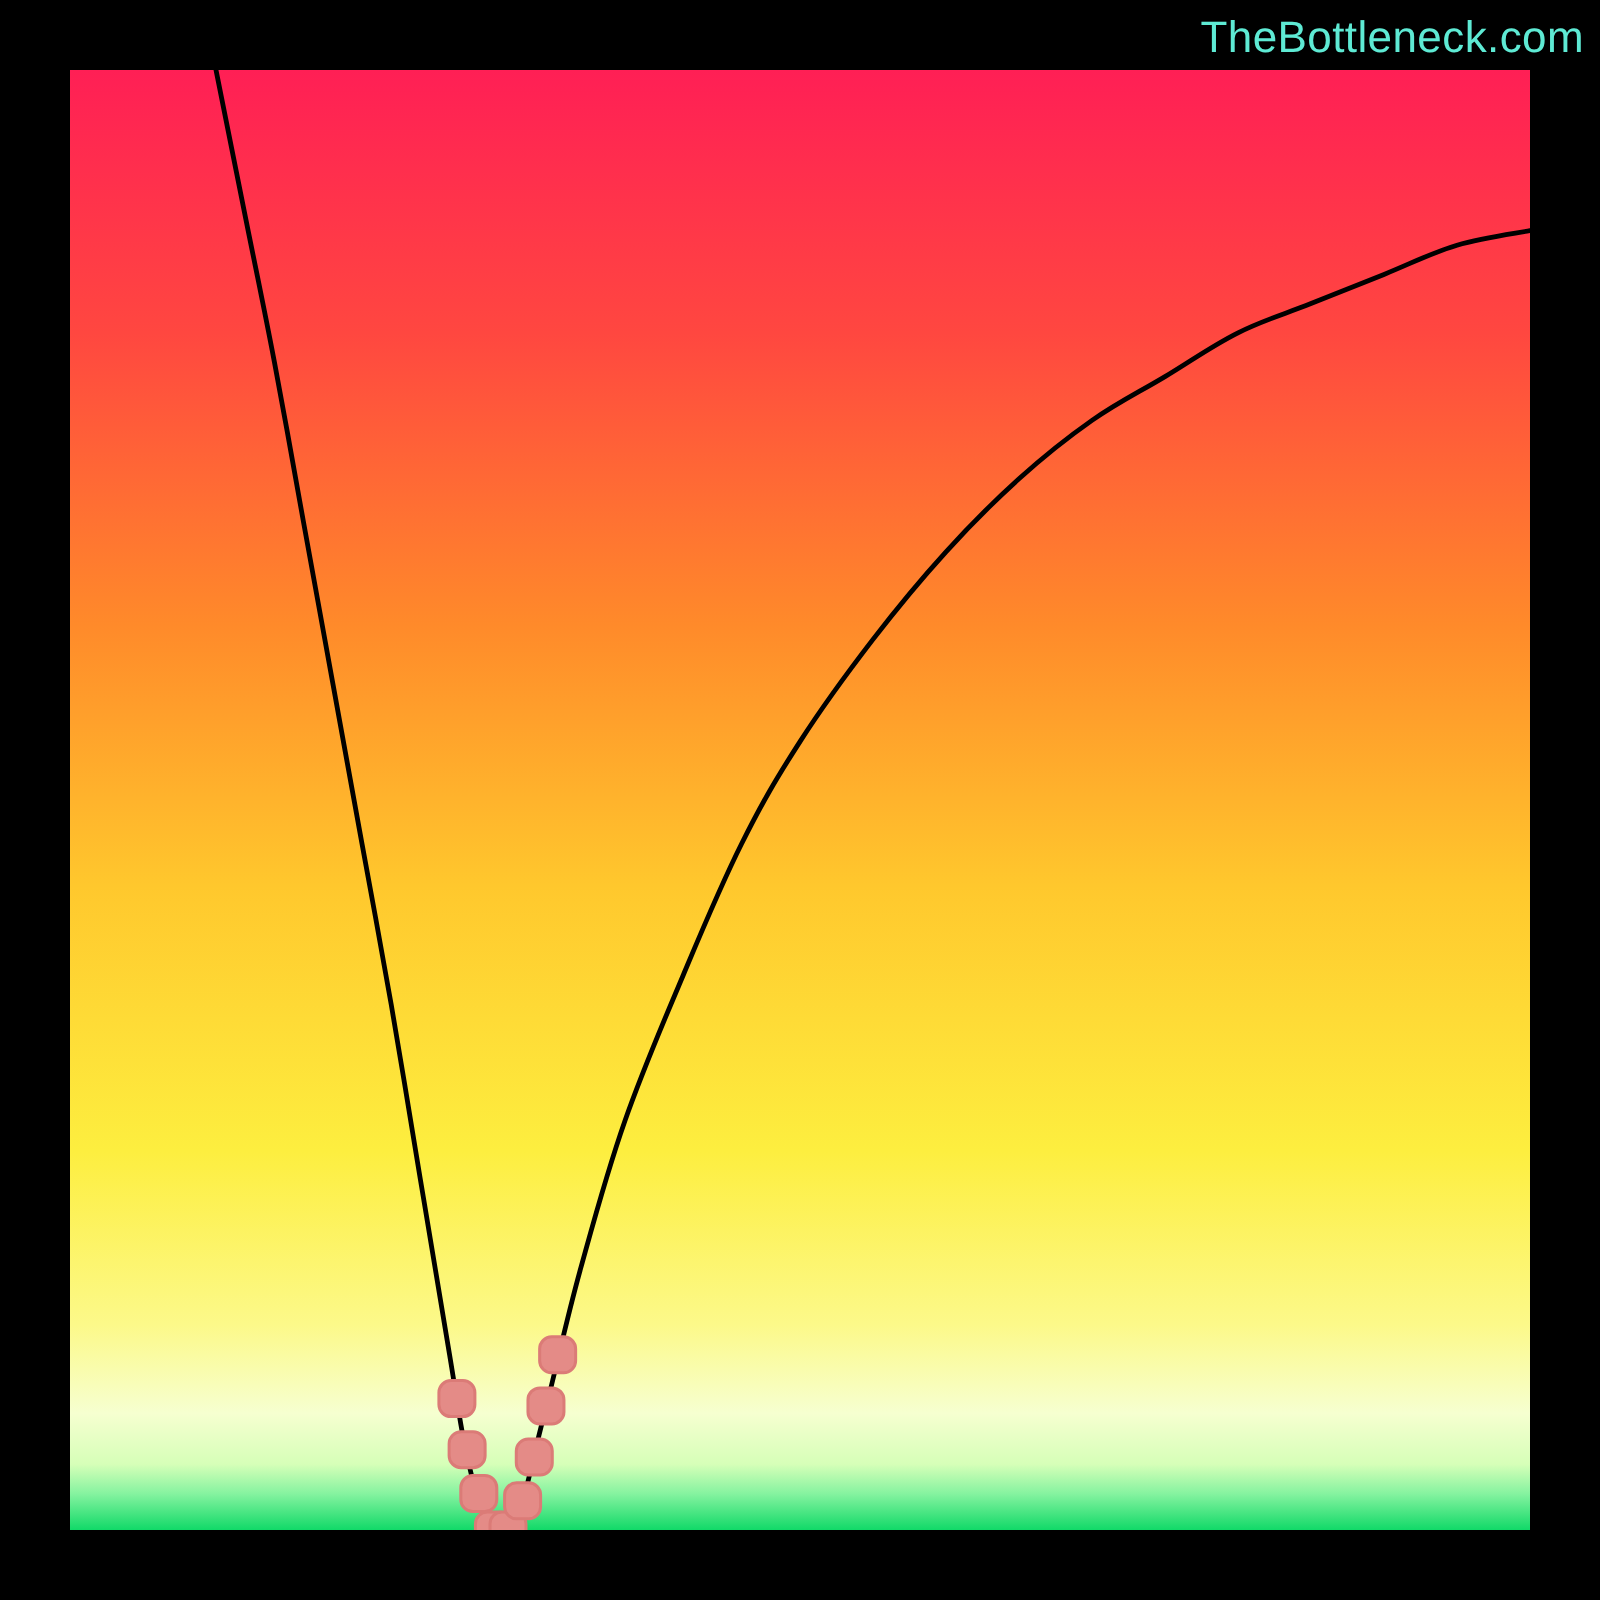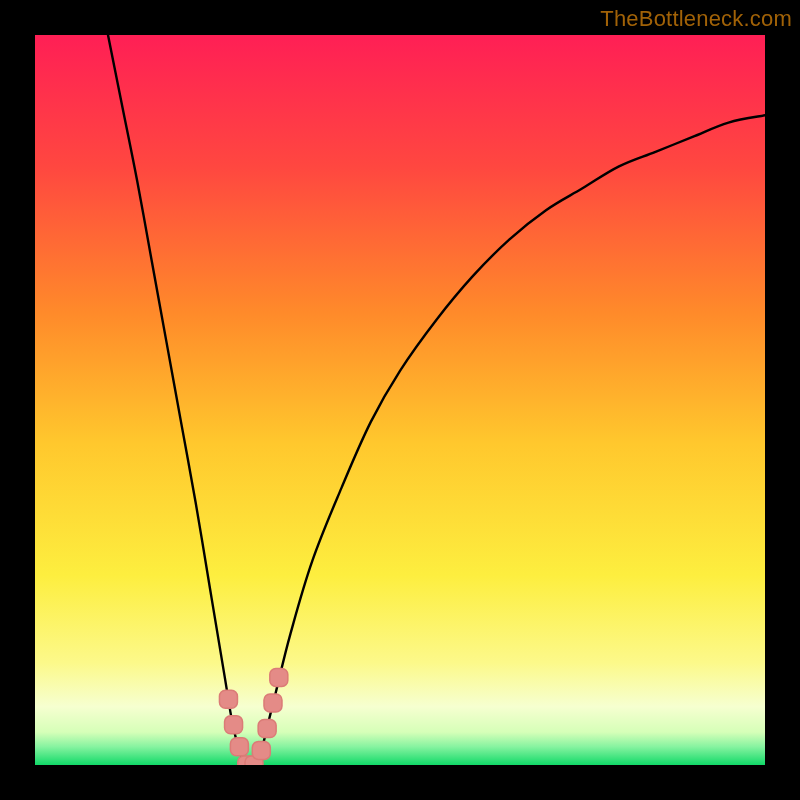--- a/index.html
+++ b/index.html
@@ -27,21 +27,21 @@
   }
   .plot-area svg {
     display: block;
     width: 730px;
     height: 730px;
   }
   .watermark {
     position: absolute;
     top: 6px;
     right: 8px;
-    color: #a16207;
+    color: #5eead4;
     font-size: 22px;
     font-weight: 400;
     letter-spacing: 0.2px;
     user-select: none;
     text-align: center;
   }
 </style>
 </head>
 <body>
 

